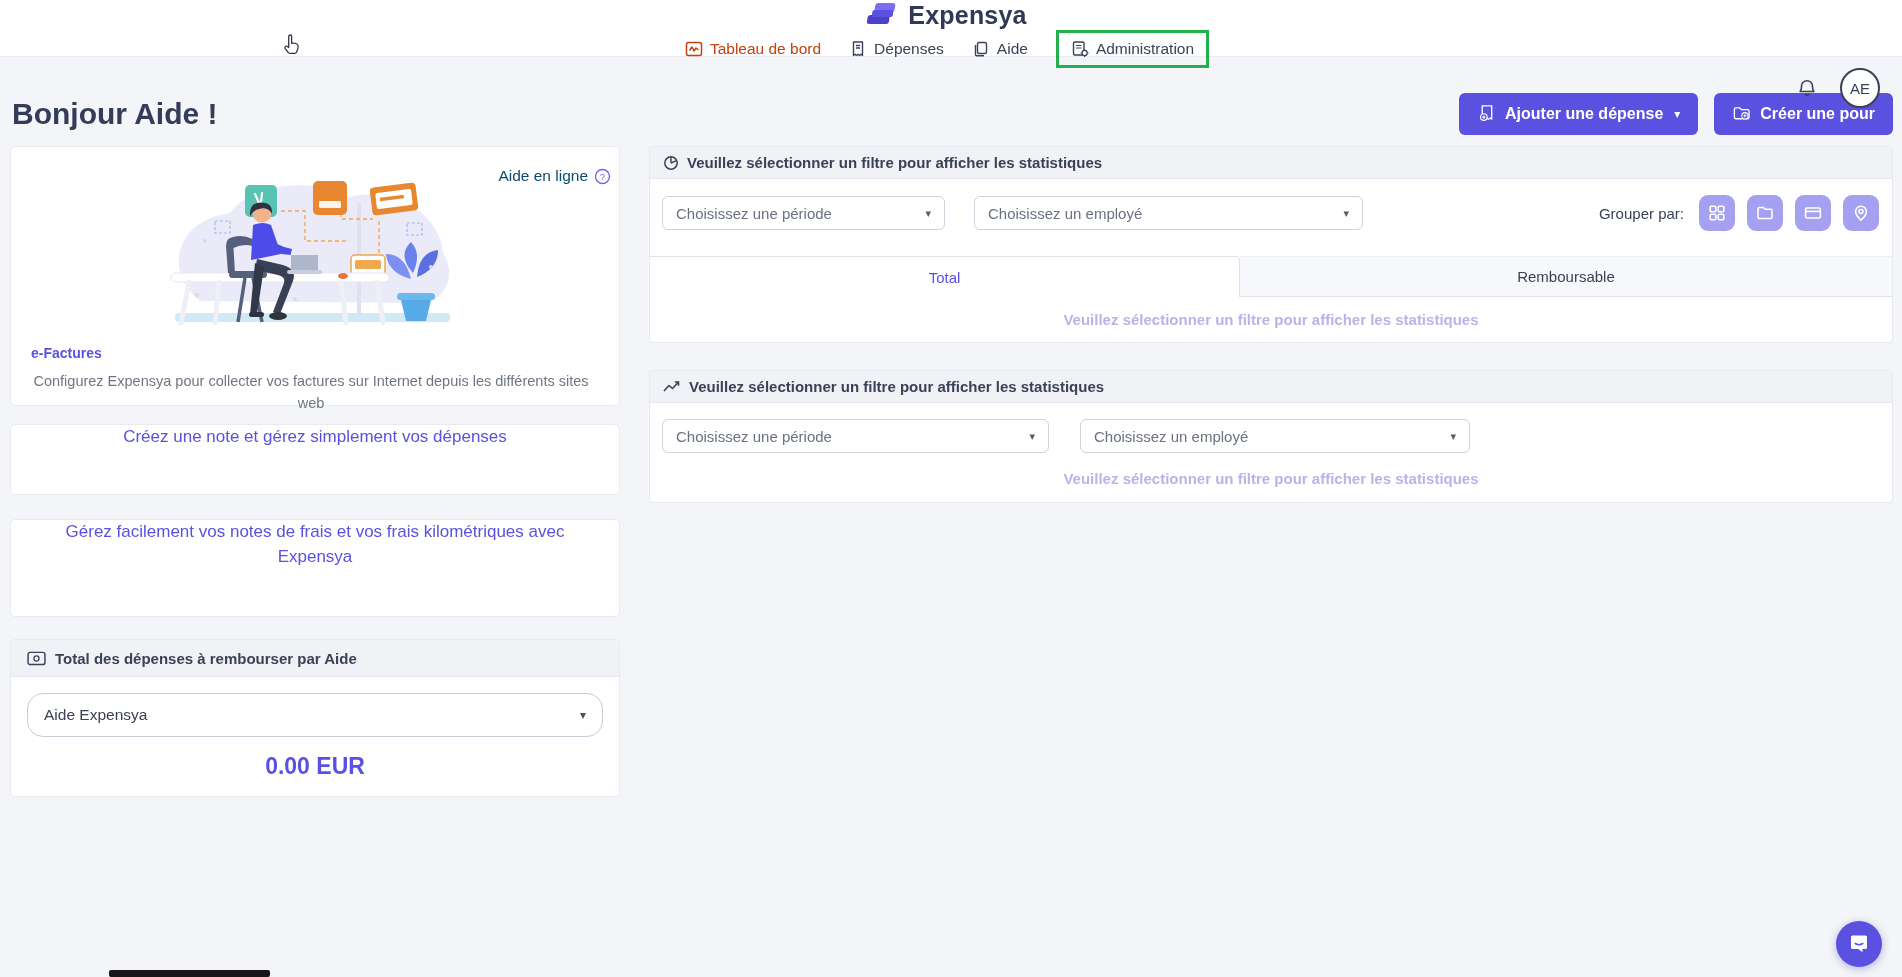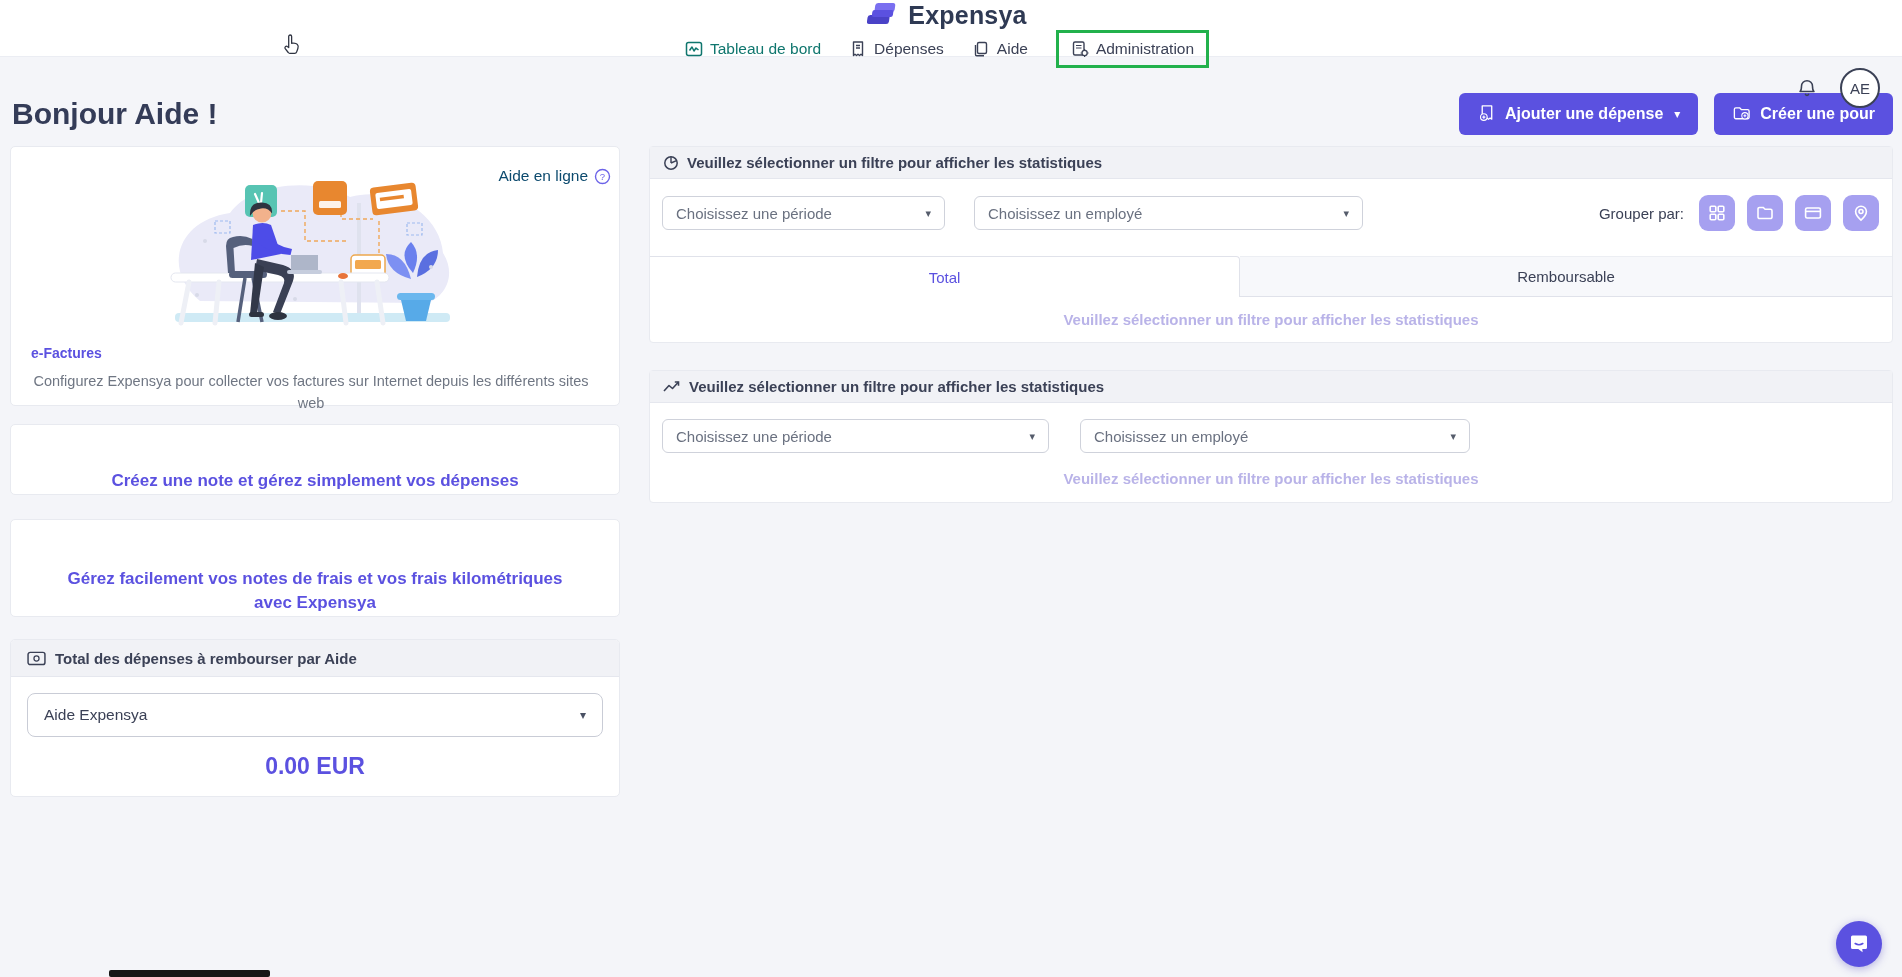--- a/index.html
+++ b/index.html
@@ -15,21 +15,21 @@
   
   .navbar {
     height:57px; background:#ffffff; border-bottom:1px solid #ebedf3;
     display:flex; align-items:center; padding:0 22px 0 14px; position:relative; z-index:5;flex-direction:column;
   }
   .brand { display:flex; align-items:center; gap:9px; cursor:pointer; }
   .brand-name { font-size:25px; font-weight:bold; color:#2f3a54; letter-spacing:.2px; }
   .brand-divider { width:1px; height:28px; background:#e6e8f0; margin:0 24px 0 18px; }
   .nav-items { display:flex; align-items:center; gap:28px; }
   .nav-item { display:flex; align-items:center; gap:7px; font-size:15.5px; color:#3b4156; cursor:pointer; white-space:nowrap; }
-  .nav-item.active { color:#0f766e; }
+  .nav-item.active { color:#c2410c; }
   .nav-item svg { flex:none; }
   .nav-hl { border:3px solid #22b14c; padding:7px 12px; }
   .nav-right { margin-left:auto; display:flex; align-items:center; gap:22px; }
   .bell { cursor:pointer; display:flex; }
   .avatar {
     width:40px; height:40px; border-radius:50%; border:2px solid #3b4156; background:#fff;
     display:flex; align-items:center; justify-content:center; font-size:15px; color:#3b4156; cursor:pointer;
   }
   .cursor-pointer { position:absolute; left:281px; top:33px; z-index:9; pointer-events:none; }
 
@@ -69,35 +69,35 @@
 
   
   .efact-card { position:relative; height:260px; padding:14px 20px; margin-bottom:18px; }
   .help-link { position:absolute; top:20px; right:8px; display:flex; align-items:center; gap:6px;
                color:#0c4a6e; font-size:15.5px; cursor:pointer; }
   .illus-wrap { display:flex; justify-content:center; margin-top:14px; }
   .efact-title { color:#5b51e0; font-size:14px; font-weight:bold; margin-top:10px; }
   .efact-desc { color:#6f7683; font-size:14.5px; line-height:1.55; margin-top:9px; max-width:560px;text-align:center; }
 
   
-  .promo-card { display:flex; align-items:flex-end; justify-content:center; text-align:center;
-                color:#5b51e0; font-size:17px; font-weight:bold; padding:0 48px; line-height:1.45; cursor:pointer; }
+  .promo-card { display:flex; align-items:flex-start; justify-content:center; text-align:center;
+                color:#5b51e0; font-size:17px; font-weight:normal; padding:0 48px; line-height:1.45; cursor:pointer; }
   .promo-1 { height:71px; margin-bottom:24px; }
   .promo-2 { height:98px; margin-bottom:22px; }
 
   
   .total-card { overflow:hidden; height:158px; }
   .card-head {
     background:#f1f2f6; border-bottom:1px solid #e5e7ee; height:37px;
     display:flex; align-items:center; gap:9px; padding:0 16px;
     font-size:15px; color:#3b4156; font-weight:600;
   }
   .total-body { padding:16px; }
   .select-box {
-    border:1px solid #c9ccd6; border-radius:8px; height:44px; background:#fff;
+    border:1px solid #c9ccd6; border-radius:16px; height:44px; background:#fff;
     display:flex; align-items:center; justify-content:space-between; padding:0 16px;
     font-size:15.5px; color:#3b4156; cursor:pointer;
   }
   .select-caret { font-size:12px; color:#4a5164; }
   .total-amount { text-align:center; color:#5b51e0; font-size:23px; font-weight:bold; margin-top:16px; }
 
   
   .panel { background:#fff; border:1px solid #e8eaf0; border-radius:4px; }
   .panel-head {
     background:#f1f2f6; border-bottom:1px solid #e5e7ee; height:32px;

